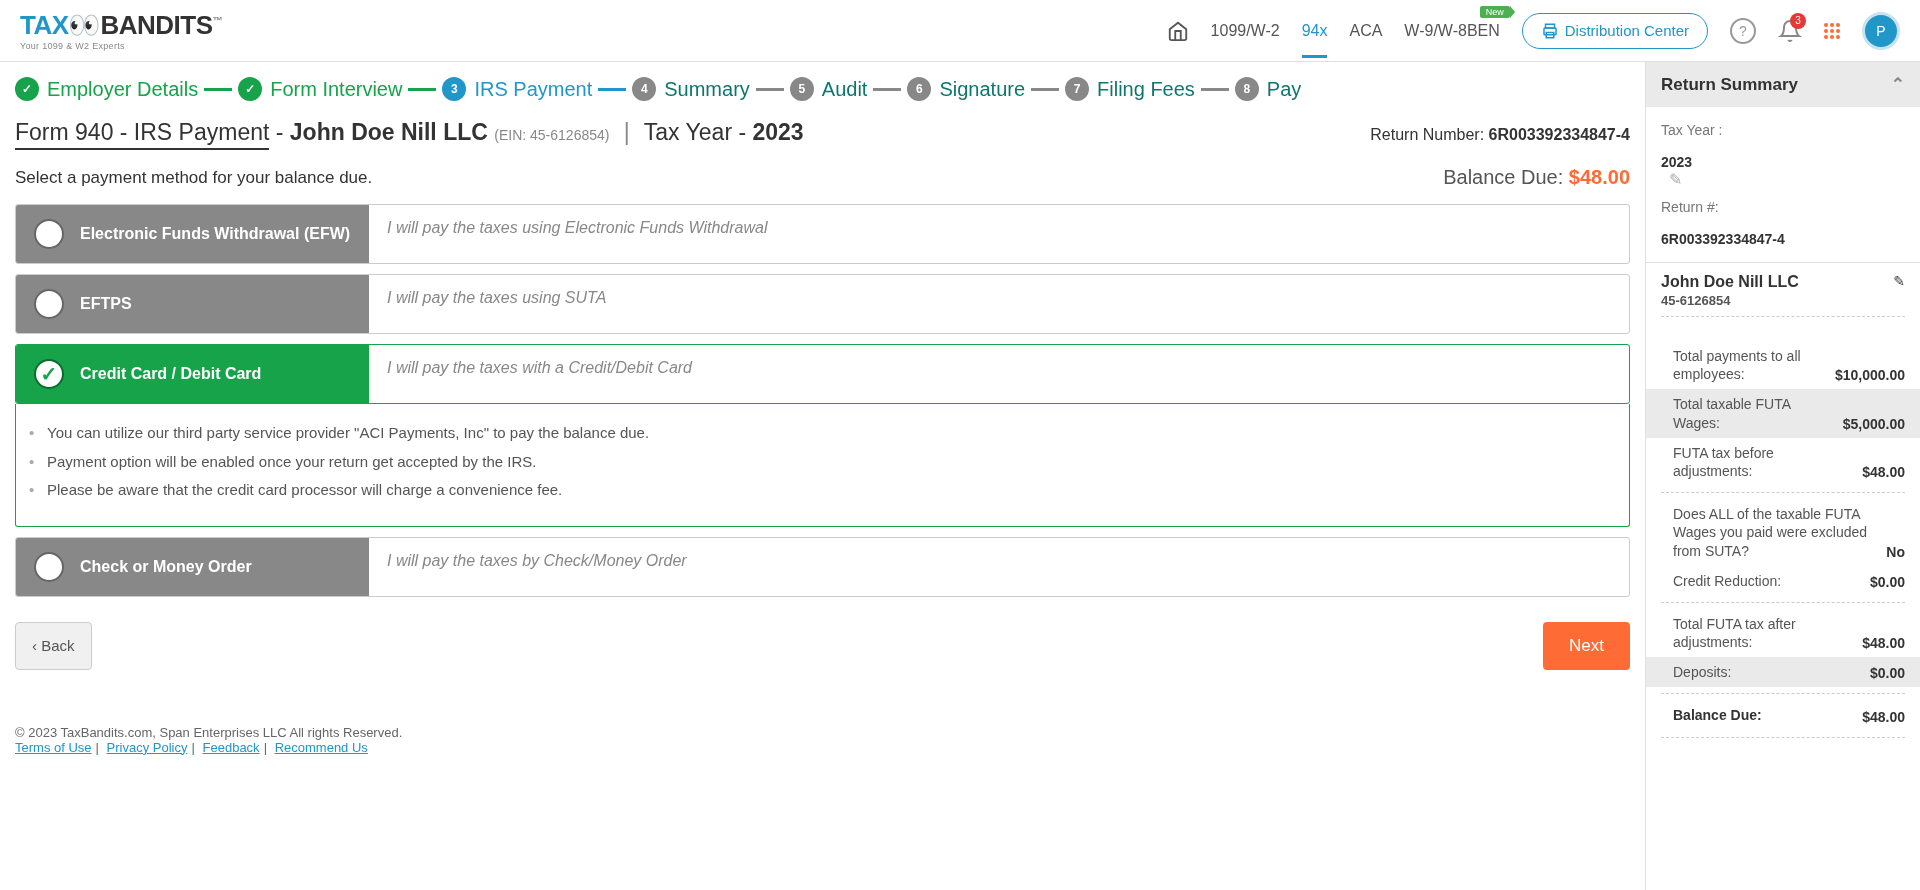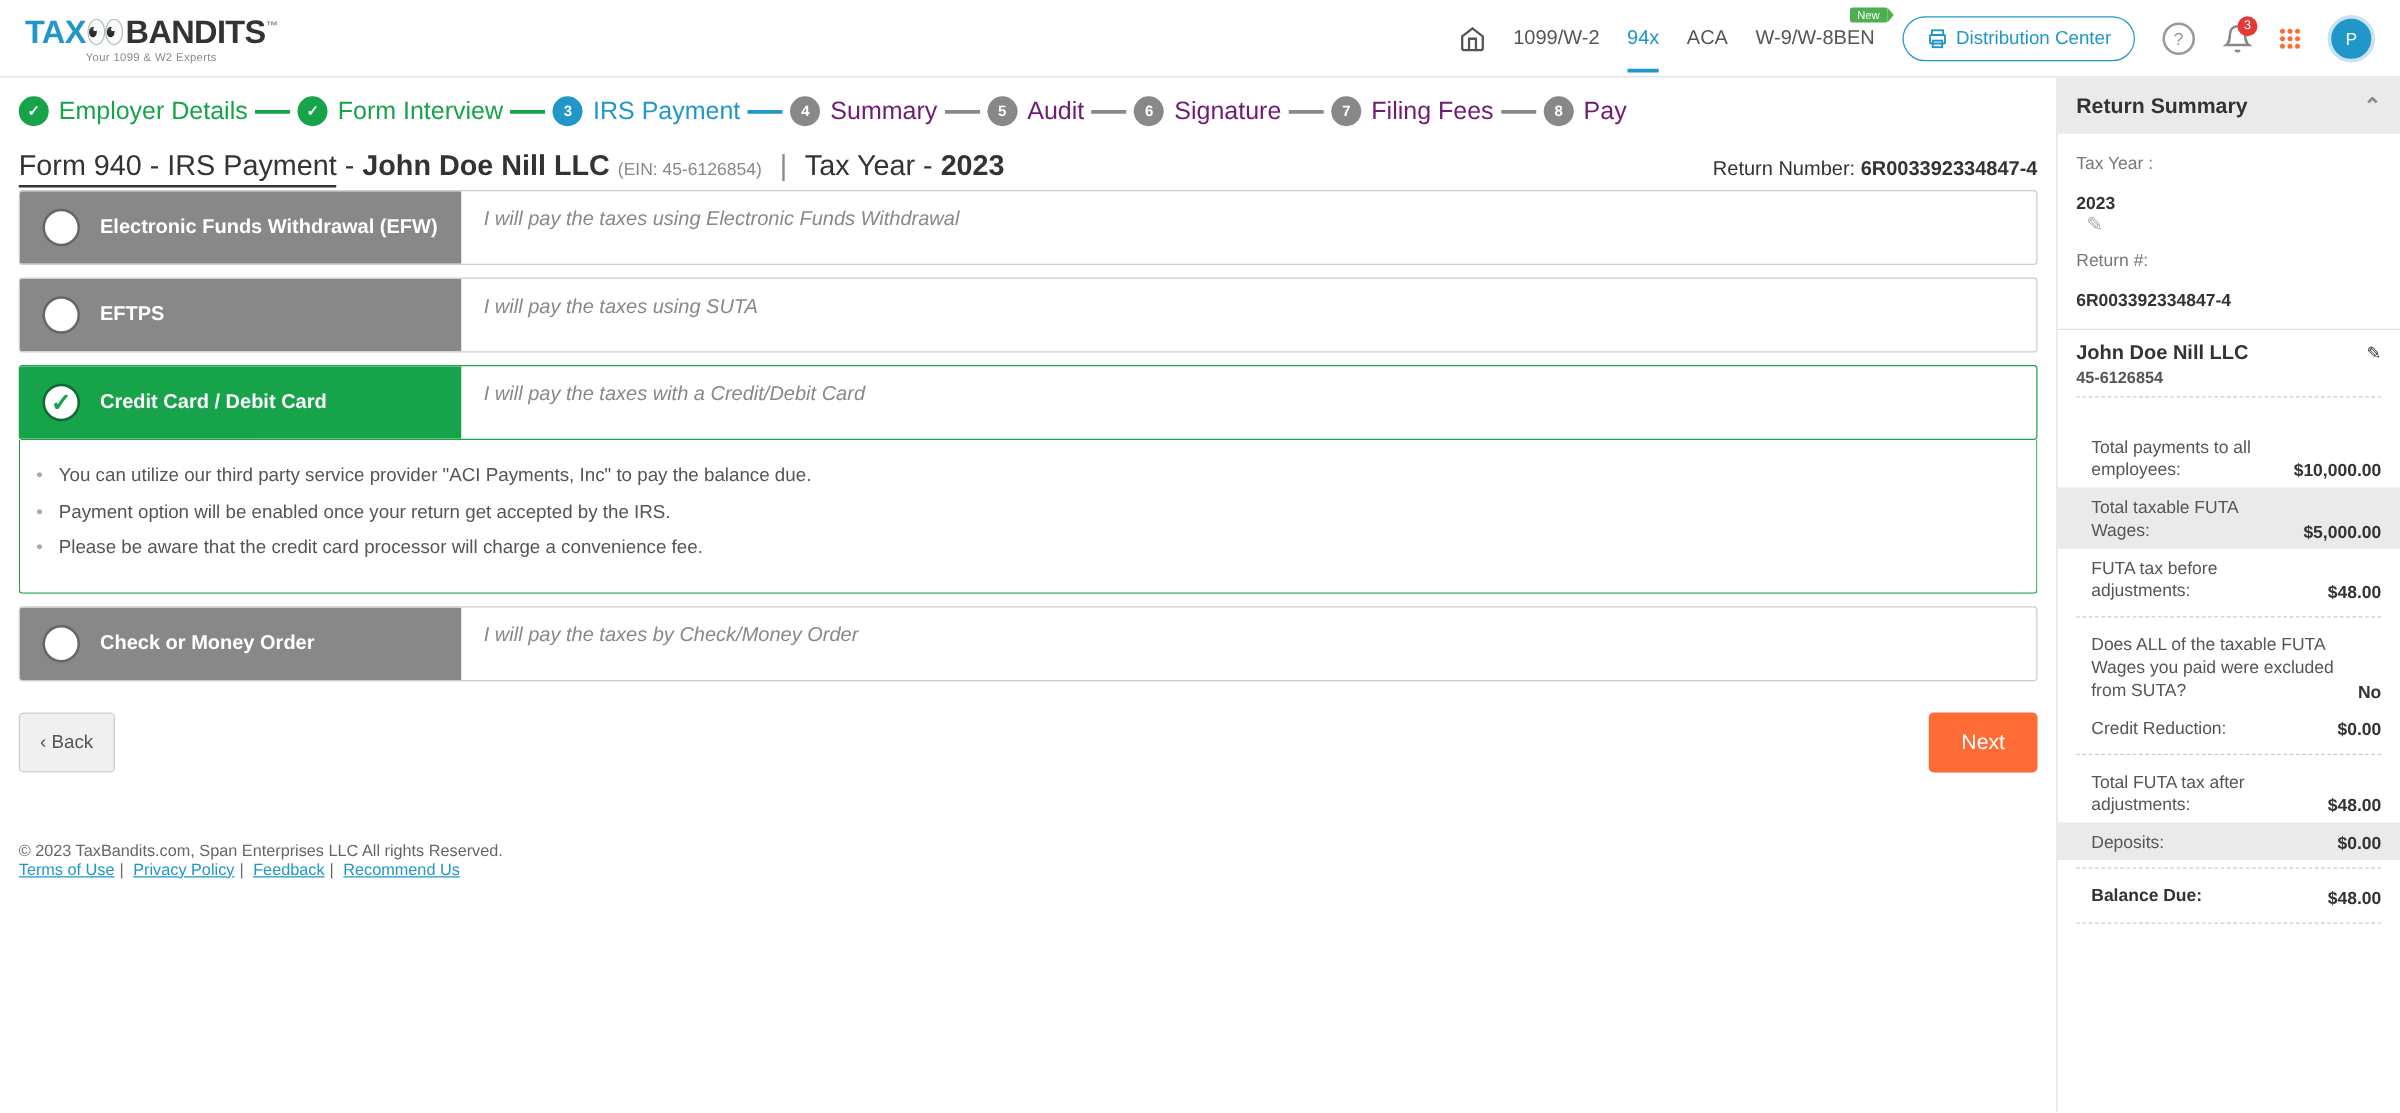--- a/index.html
+++ b/index.html
@@ -3,21 +3,21 @@
 <meta charset="utf-8">
 <style>
 * { margin: 0; padding: 0; box-sizing: border-box; }
 body { font-family: -apple-system, BlinkMacSystemFont, "Segoe UI", Arial, sans-serif; font-size: 14px; color: #333; background: #fff; }
 
 .header { display: flex; align-items: center; justify-content: space-between; padding: 0 20px; height: 62px; border-bottom: 1px solid #e0e0e0; }
 .logo { display: flex; flex-direction: column; }
 .logo-main { font-size: 26px; font-weight: 700; letter-spacing: -0.5px; }
 .logo-tax { color: #2196c9; }
 .logo-bandits { color: #333; }
-.logo-sub { font-size: 9px; color: #888; text-align: center; letter-spacing: 0.3px; }
+.logo-sub { font-size: 9px; color: #888; letter-spacing: 0.3px; }
 
 .nav-right { display: flex; align-items: center; gap: 22px; }
 .nav-link { color: #555; font-size: 16px; text-decoration: none; cursor: pointer; padding: 18px 0; position: relative; }
 .nav-link.active { color: #2196c9; }
 .nav-link.active::after { content: ''; position: absolute; bottom: 0; left: 0; right: 0; height: 3px; background: #2196c9; }
 .nav-new-badge { position: absolute; top: 2px; right: -10px; background: #4caf50; color: #fff; font-size: 9px; padding: 1px 6px; border-radius: 2px; }
 .nav-new-badge::after { content: ''; position: absolute; right: -5px; top: 0; border-left: 5px solid #4caf50; border-top: 6px solid transparent; border-bottom: 6px solid transparent; }
 .dist-btn { display: flex; align-items: center; gap: 6px; border: 1.5px solid #2196c9; color: #2196c9; background: #fff; border-radius: 22px; padding: 8px 18px; font-size: 15px; cursor: pointer; }
 .icon-circle { width: 26px; height: 26px; border: 2px solid #999; border-radius: 50%; display: flex; align-items: center; justify-content: center; color: #999; cursor: pointer; }
 .bell-wrap { position: relative; cursor: pointer; }
@@ -33,21 +33,21 @@
 
 .steps { display: flex; align-items: center; gap: 0; margin-bottom: 18px; }
 .step { display: flex; align-items: center; }
 .step-num { width: 24px; height: 24px; border-radius: 50%; display: flex; align-items: center; justify-content: center; font-size: 12px; font-weight: 600; }
 .step-label { margin-left: 8px; font-size: 20px; }
 .step.done .step-num { background: #16a34a; color: #fff; }
 .step.done .step-label { color: #16a34a; }
 .step.active .step-num { background: #2196c9; color: #fff; }
 .step.active .step-label { color: #2196c9; }
 .step.pending .step-num { background: #888; color: #fff; }
-.step.pending .step-label { color: #701a75; }
+.step.pending .step-label { color: #0f766e; }
 .step-line { flex: 0 0 28px; height: 3px; margin: 0 6px; }
 .step-line.done { background: #16a34a; }
 .step-line.active { background: #2196c9; }
 .step-line.pending { background: #888; }
 
 .page-title-row { display: flex; justify-content: space-between; align-items: baseline; margin-bottom: 6px; }
 .page-title { font-size: 23px; color: #333; }
 .page-title .form-name { border-bottom: 2px solid #333; padding-bottom: 3px; }
 .page-title .co-name { font-weight: 700; }
 .page-title .ein { font-size: 14px; color: #888; font-weight: 400; }
@@ -211,20 +211,26 @@
     <span class="sep">|</span>
     <span class="tax-year">Tax Year -  </span>
     <span class="tax-year-val">2023</span>
   </div>
   <div class="return-num">
     <span>Return Number: </span>
     <span class="val">6R003392334847-4</span>
   </div>
 </div>
 
+<div class="instruction-row">
+  <div class="instruction">Select a payment method for your balance due.</div>
+  <div class="balance-due">
+    <span>Balance Due: </span><span class="amt">$48.00</span>
+  </div>
+</div>
 
 <div class="pay-option">
   <div class="pay-option-label">
           <span class="pay-option-radio"></span>
           <span class="pay-option-name">Electronic Funds Withdrawal (EFW)</span>
         </div>
   <div class="pay-option-desc">I will pay the taxes using Electronic Funds Withdrawal</div>
 </div>
 
 <div class="pay-option">

